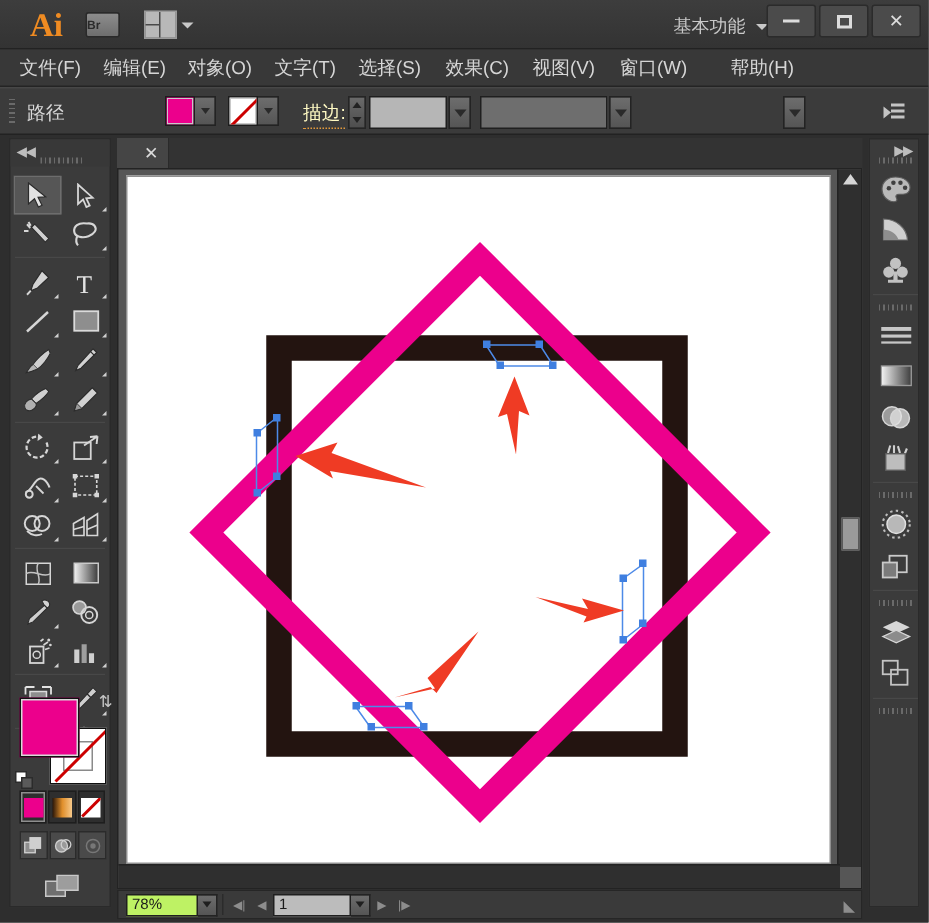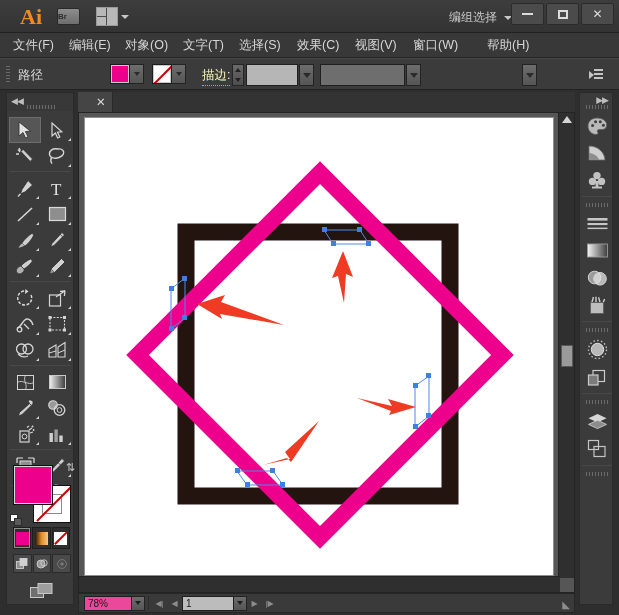--- a/index.html
+++ b/index.html
@@ -277,21 +277,21 @@
   }
   .rd-div { position:absolute; left:2px; width:30px; height:1px;
     background:#2c2c2c; border-bottom:1px solid #484848; }
 
   
   .statusbar {
     position:absolute; left:78px; top:593px; width:497px; height:20px;
     background:#3a3a3a; border:1px solid #262626; display:flex; align-items:center;
   }
   .zoomfield {
-    margin-left:5px; width:48px; height:15px; background:#ec4899;
+    margin-left:5px; width:48px; height:15px; background:#bef264;
     border:1px solid #1f1f1f; font-size:10px; color:#1b1b1b;
     display:flex; align-items:center; padding-left:3px;
   }
   .sb-dd {
     width:13px; height:15px; background:linear-gradient(#6d6d6d,#555);
     border:1px solid #232323; border-left:none;
     display:flex;align-items:center;justify-content:center;
   }
   .sb-dd i{width:0;height:0;border-left:3px solid transparent;border-right:3px solid transparent;border-top:4px solid #1f1f1f;}
   .navbtn { width:15px;height:15px; display:flex;align-items:center;justify-content:center; color:#8d8d8d; font-size:8px;}
@@ -313,21 +313,21 @@
 
   <div class="titlebar">
     <div class="ai-logo">Ai</div>
     <div class="br-btn">Br</div>
     <div class="arrange-btn">
       <span class="q q1"></span>
         <span class="q q2"></span>
         <span class="q q3"></span>
     </div>
     <span class="caret-dn" style="left:121px;top:15px;"></span>
-    <div class="ws-label">编组选择</div>
+    <div class="ws-label">基本功能</div>
     <span class="caret-dn ws-caret"></span>
     <div class="winbtns">
       <div class="winbtn">
           <span class="minglyph"></span>
         </div>
       <div class="winbtn">
           <span class="maxglyph"></span>
         </div>
       <div class="winbtn close">✕</div>
     </div>

